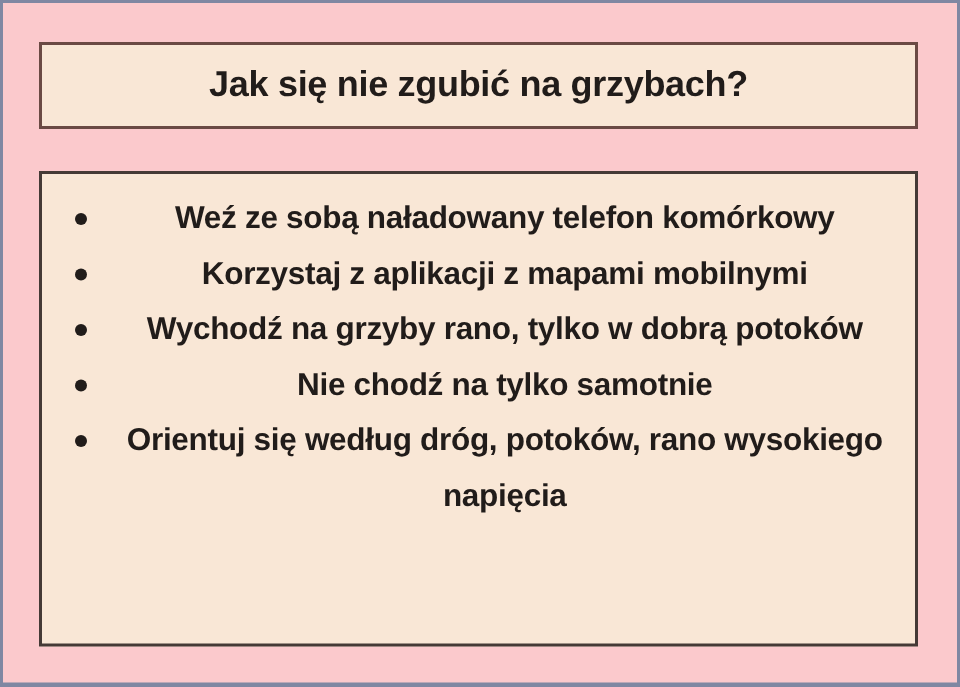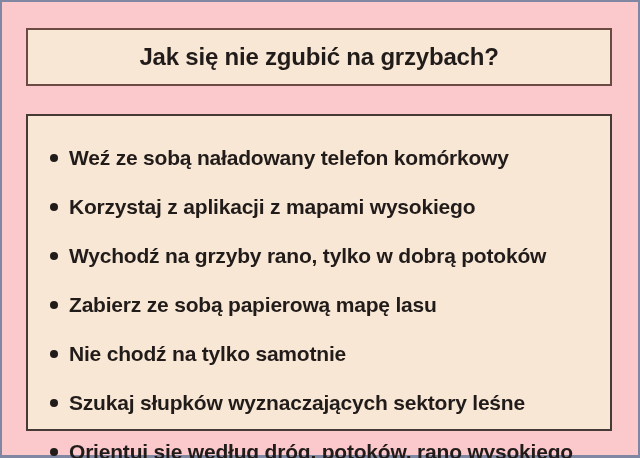--- a/index.html
+++ b/index.html
@@ -15,20 +15,21 @@
   body{
     width:640px; height:458px; overflow:hidden;
     font-family:"Liberation Sans", sans-serif;
   }
   .page{
     position:relative;
     width:640px; height:458px;
     background:var(--page-background);
     border:2px solid var(--frame-border);
     border-bottom-width:3px;
+    text-align:center;
   }
   .title-box{
     position:absolute;
     left:24px; right:26px; top:26px; height:58px;
     background:var(--box-background);
     border:2px solid var(--title-box-border);
     display:flex; align-items:center; justify-content:center;
   }
   .page-title{
     margin:0;
@@ -49,42 +50,39 @@
     margin:0; padding:0; list-style:none;
   }
   ul.tips-list li{
     position:relative;
     padding-left:41px;
     font-size:21px;
     font-weight:600;
     letter-spacing:-0.2px;
     line-height:37px;
     color:var(--text);
-    margin-top:12px;
   }
   ul.tips-list li::before{
     content:"";
     position:absolute;
     left:22px; top:15px;
     width:8px; height:8px;
     border-radius:50%;
     background:var(--text);
   }
 </style>
 </head>
 <body>
 
 <div class="page">
   <div class="title-box">
     <h1 class="page-title">Jak się nie zgubić na grzybach?</h1>
   </div>
   <div class="list-box">
     <ul class="tips-list">
         <li>Weź ze sobą naładowany telefon komórkowy</li>
-        <li>Korzystaj z aplikacji z mapami wysokiego</li>
+        <li>Korzystaj z aplikacji z mapami mobilnymi</li>
         <li>Wychodź na grzyby rano, tylko w dobrą potoków</li>
-        <li>Zabierz ze sobą papierową mapę lasu</li>
         <li>Nie chodź na tylko samotnie</li>
-        <li>Szukaj słupków wyznaczających sektory leśne</li>
         <li>Orientuj się według dróg, potoków, rano wysokiego napięcia</li>
       </ul>
   </div>
 </div>
 
 </body></html>

